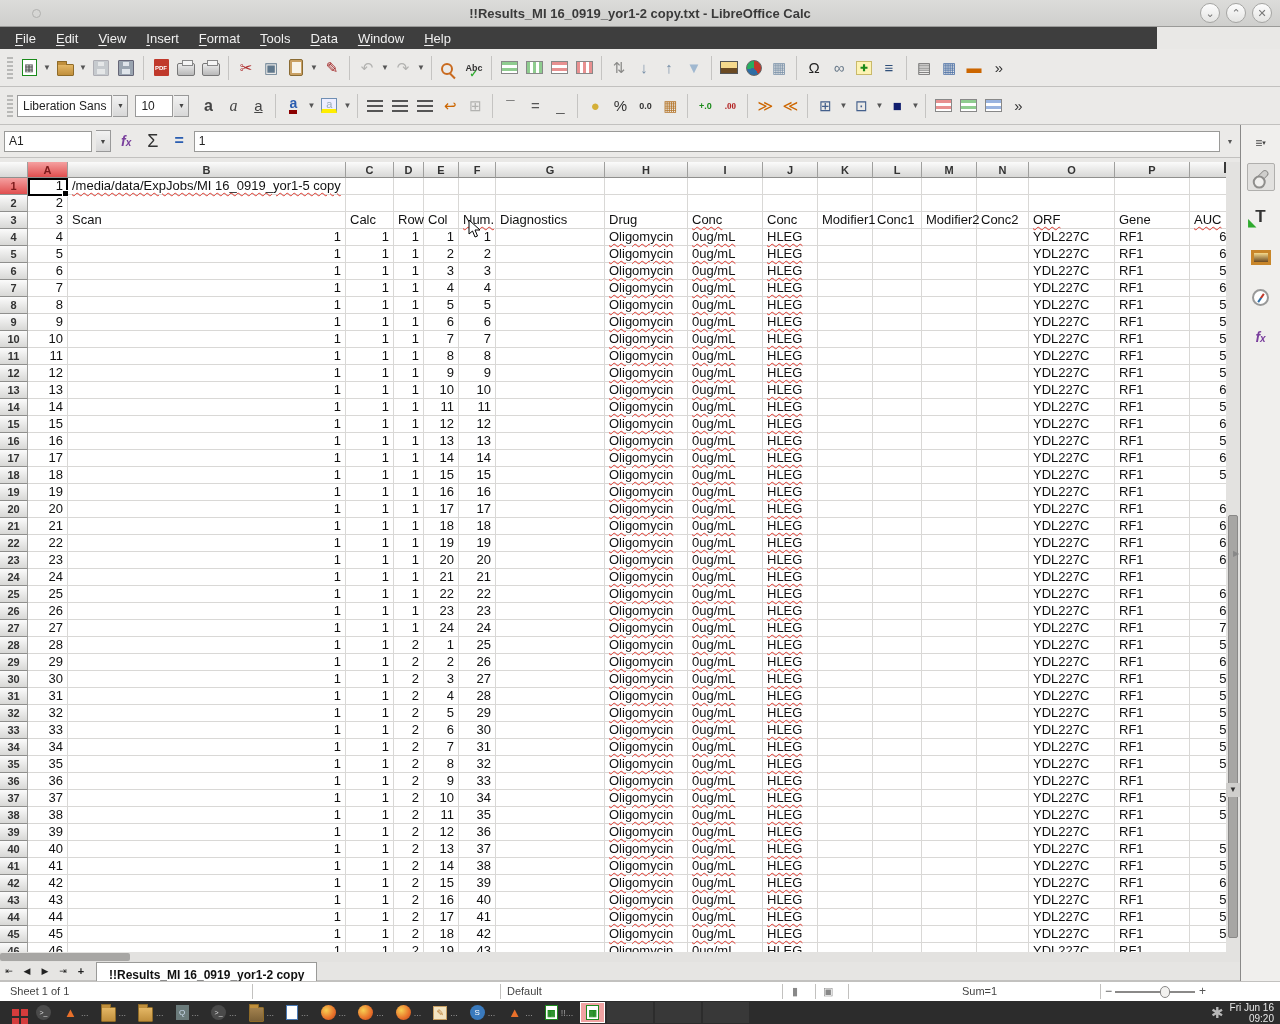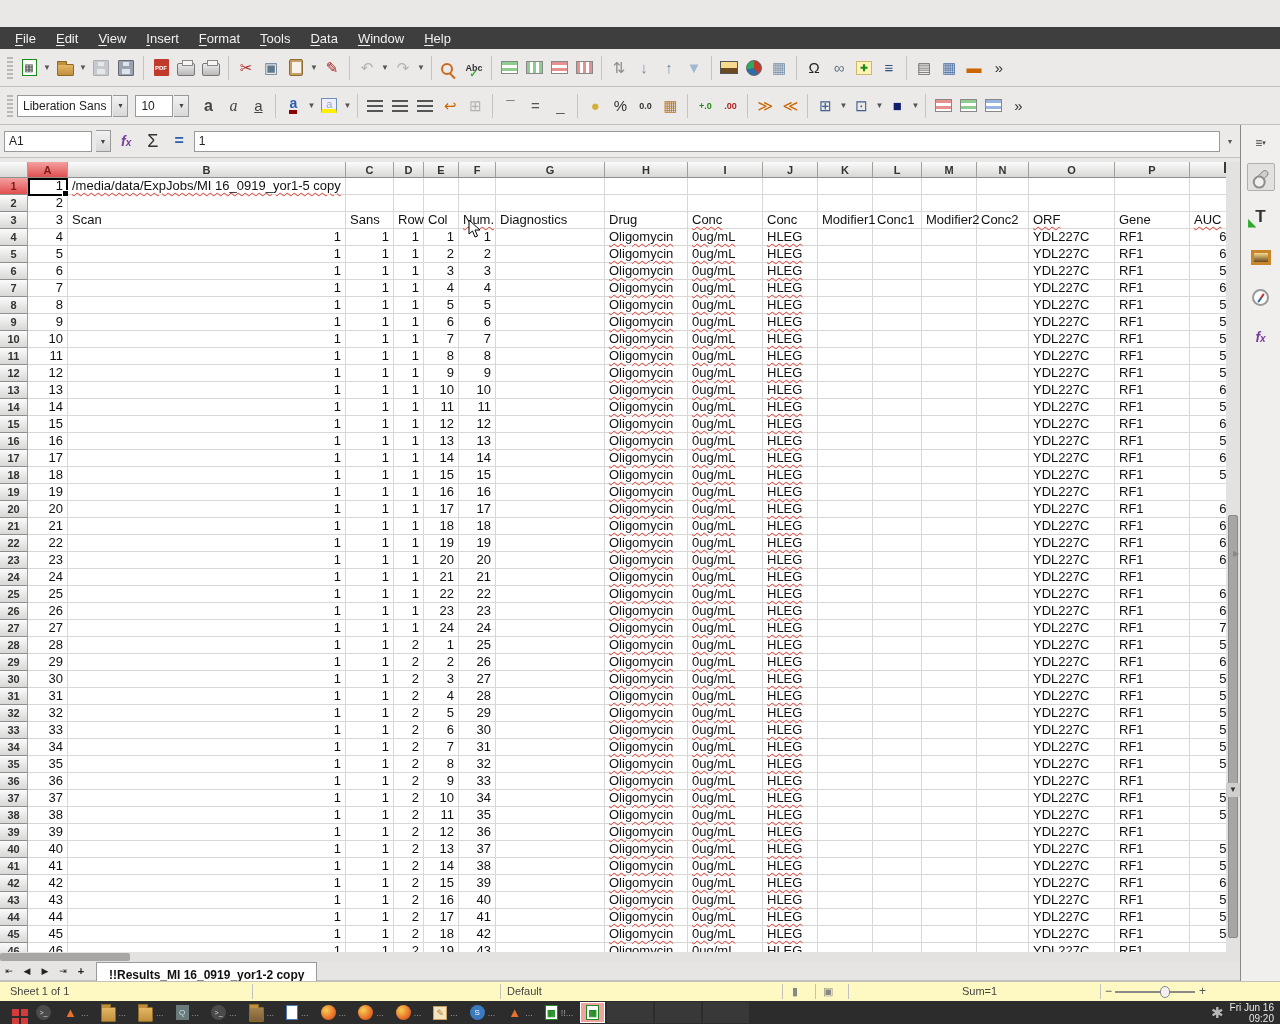--- a/index.html
+++ b/index.html
@@ -13,21 +13,21 @@
     display:flex; align-items:center; justify-content:center; }
   #titlebar .dot { position:absolute; left:32px; top:9px; width:9px; height:9px;
     border-radius:50%; border:1px solid #b0b0ae; background:#d6d6d4; }
   #title { font-size:13px; font-weight:bold; color:#3a3a3a; }
   #winbtns { position:absolute; right:8px; top:3px; display:flex; gap:6px; }
   .wbtn { width:20px; height:20px; border-radius:50%; border:1px solid #a5a5a3;
     background:linear-gradient(#fdfdfd,#e4e4e2); color:#777; font-size:11px;
     display:flex; align-items:center; justify-content:center; }
 
   
-  #menubar { position:absolute; left:0; top:27px; width:1280px; height:22px;
+  #menubar { position:absolute; left:0; top:27px; width:1157px; height:22px;
     background:#3e3e3e; display:flex; align-items:center; padding-left:6px; gap:2px; }
   .menu-item { color:#f0f0f0; font-size:13px; padding:2px 9px; }
   .menu-item span { text-decoration:underline; text-decoration-thickness:1px; text-underline-offset:2px; }
 
   
   .toolbar { position:absolute; left:0; width:1280px; height:38px; background:#ebeae8;
     border-bottom:1px solid #c2c1bf; display:flex; align-items:center; padding:0 4px; gap:1px; }
   #toolbar-std { top:49px; }
   #toolbar-fmt { top:87px; }
   .grip { width:6px; height:22px; margin:0 3px;
@@ -155,21 +155,21 @@
   .funcs { color:#7a3f9d; font-weight:bold; font-style:italic; font-size:14px; }
 
   
   #tabsrow { position:absolute; left:0; top:962px; width:1240px; height:19px; background:#e6e5e3;
     border-bottom:1px solid #c2c1bf; display:flex; align-items:stretch; }
   .tnav { width:18px; display:flex; align-items:center; justify-content:center; font-size:9px; color:#222; }
   #sheettab { background:#fff; border:1px solid #9a9a98; border-bottom:none; margin-left:6px;
     padding:12px 12px; font-size:12px; font-weight:bold; color:#111; display:flex; align-items:center; }
 
   
-  #statusbar { position:absolute; left:0; top:981px; width:1280px; height:20px; background:#fef9c3;
+  #statusbar { position:absolute; left:0; top:981px; width:1280px; height:20px; background:#ffffff;
     border-top:1px solid #c2c1bf; font-size:11px; color:#444; }
   #statusbar .s { position:absolute; top:3px; }
   .vsep { position:absolute; top:2px; width:1px; height:15px; background:#c2c1bf; }
   #zoomslider { position:absolute; left:1115px; top:9px; width:80px; height:2px; background:#8a8988; }
   #zoomthumb { position:absolute; left:45px; top:-5px; width:10px; height:12px; background:#f2f1ef;
     border:1px solid #8a8988; border-radius:5px; }
   .zsign { position:absolute; top:2px; font-size:12px; color:#555; }
 
   
   #taskbar { position:absolute; left:0; top:1001px; width:1280px; height:23px; background:#2c2c2c;
@@ -200,20 +200,29 @@
     display:flex; align-items:center; justify-content:center; font-weight:bold; }
   #clockarea { margin-left:auto; display:flex; align-items:center; gap:6px; color:#e8e8e8;
     font-size:10px; text-align:right; line-height:11px; padding-right:4px; }
   .spinner { color:#b8b8b8; font-size:15px; }
 </style>
 </head>
 <body>
 
 <div id="app">
 
+  <div id="titlebar">
+    <span class="dot"></span>
+    <span id="title">!!Results_MI 16_0919_yor1-2 copy.txt - LibreOffice Calc</span>
+    <div id="winbtns">
+      <div class="wbtn">⌄</div>
+      <div class="wbtn">⌃</div>
+      <div class="wbtn">✕</div>
+    </div>
+  </div>
 
   <div id="menubar">
       <div class="menu-item"><span>F</span>ile</div>
       <div class="menu-item"><span>E</span>dit</div>
       <div class="menu-item"><span>V</span>iew</div>
       <div class="menu-item"><span>I</span>nsert</div>
       <div class="menu-item"><span>F</span>ormat</div>
       <div class="menu-item"><span>T</span>ools</div>
       <div class="menu-item"><span>D</span>ata</div>
       <div class="menu-item"><span>W</span>indow</div>
@@ -349,21 +358,21 @@
       <div class="tbtn" style="color: rgb(85, 85, 85);">¯</div>
       <div class="tbtn" style="color: rgb(85, 85, 85);">=</div>
       <div class="tbtn" style="color: rgb(85, 85, 85);">_</div>
       <div class="sep"></div>
       <div class="tbtn" style="color: rgb(212, 175, 55);">●</div>
       <div class="tbtn" style="color: rgb(51, 51, 51);">%</div>
       <div class="tbtn sm" style="color: rgb(51, 51, 51);">0.0</div>
       <div class="tbtn" style="color: rgb(181, 118, 42);">▦</div>
       <div class="sep"></div>
       <div class="tbtn sm" style="color: rgb(26, 138, 26);">+.0</div>
-      <div class="tbtn sm" style="color: rgb(178, 34, 34);">.00</div>
+      <div class="tbtn sm" style="color: rgb(178, 34, 34); font-family: Liberation Serif, serif;">.00</div>
       <div class="sep"></div>
       <div class="tbtn" style="color: rgb(204, 102, 0);">≫</div>
       <div class="tbtn" style="color: rgb(204, 102, 0);">≪</div>
       <div class="sep"></div>
       <div class="tbtn" style="color: rgb(68, 96, 140);">⊞</div>
       <div class="dd">▼</div>
       <div class="tbtn" style="color: rgb(68, 96, 140);">⊡</div>
       <div class="dd">▼</div>
       <div class="tbtn" style="color: rgb(16, 30, 110);">■</div>
       <div class="dd">▼</div>
@@ -446,21 +455,21 @@
         <div class="cell"></div>
         <div class="cell"></div>
         <div class="cell"></div>
         <div class="cell"></div>
         <div class="cell"></div>
         <div class="cell"></div>
         <div class="cell"></div>
         <div class="rh">3</div>
         <div class="cell num">3</div>
         <div class="cell txt">Scan</div>
-        <div class="cell txt">Sans</div>
+        <div class="cell txt">Calc</div>
         <div class="cell txt">Row</div>
         <div class="cell txt">Col</div>
         <div class="cell txt"><span class="sp">Num.</span></div>
         <div class="cell txt">Diagnostics</div>
         <div class="cell txt">Drug</div>
         <div class="cell txt"><span class="sp">Conc</span></div>
         <div class="cell txt">Conc</div>
         <div class="cell txt">Modifier1</div>
         <div class="cell txt">Conc1</div>
         <div class="cell txt">Modifier2</div>

